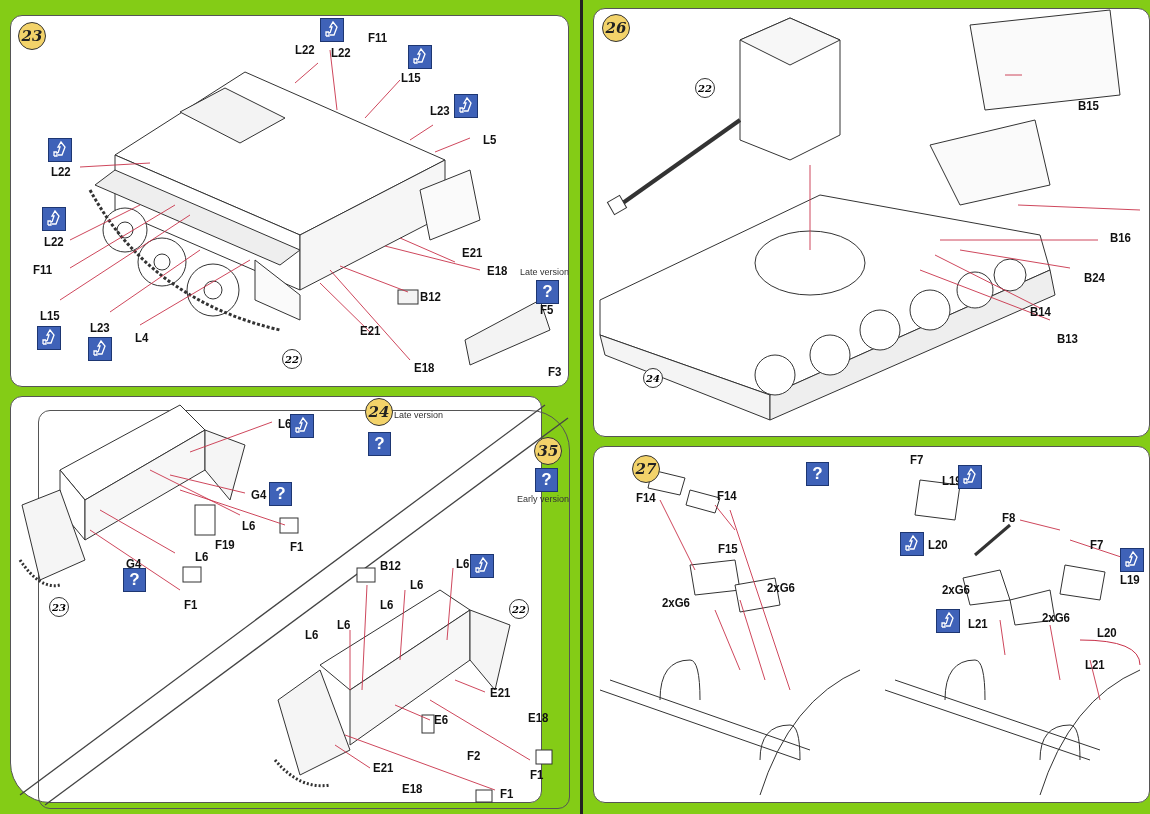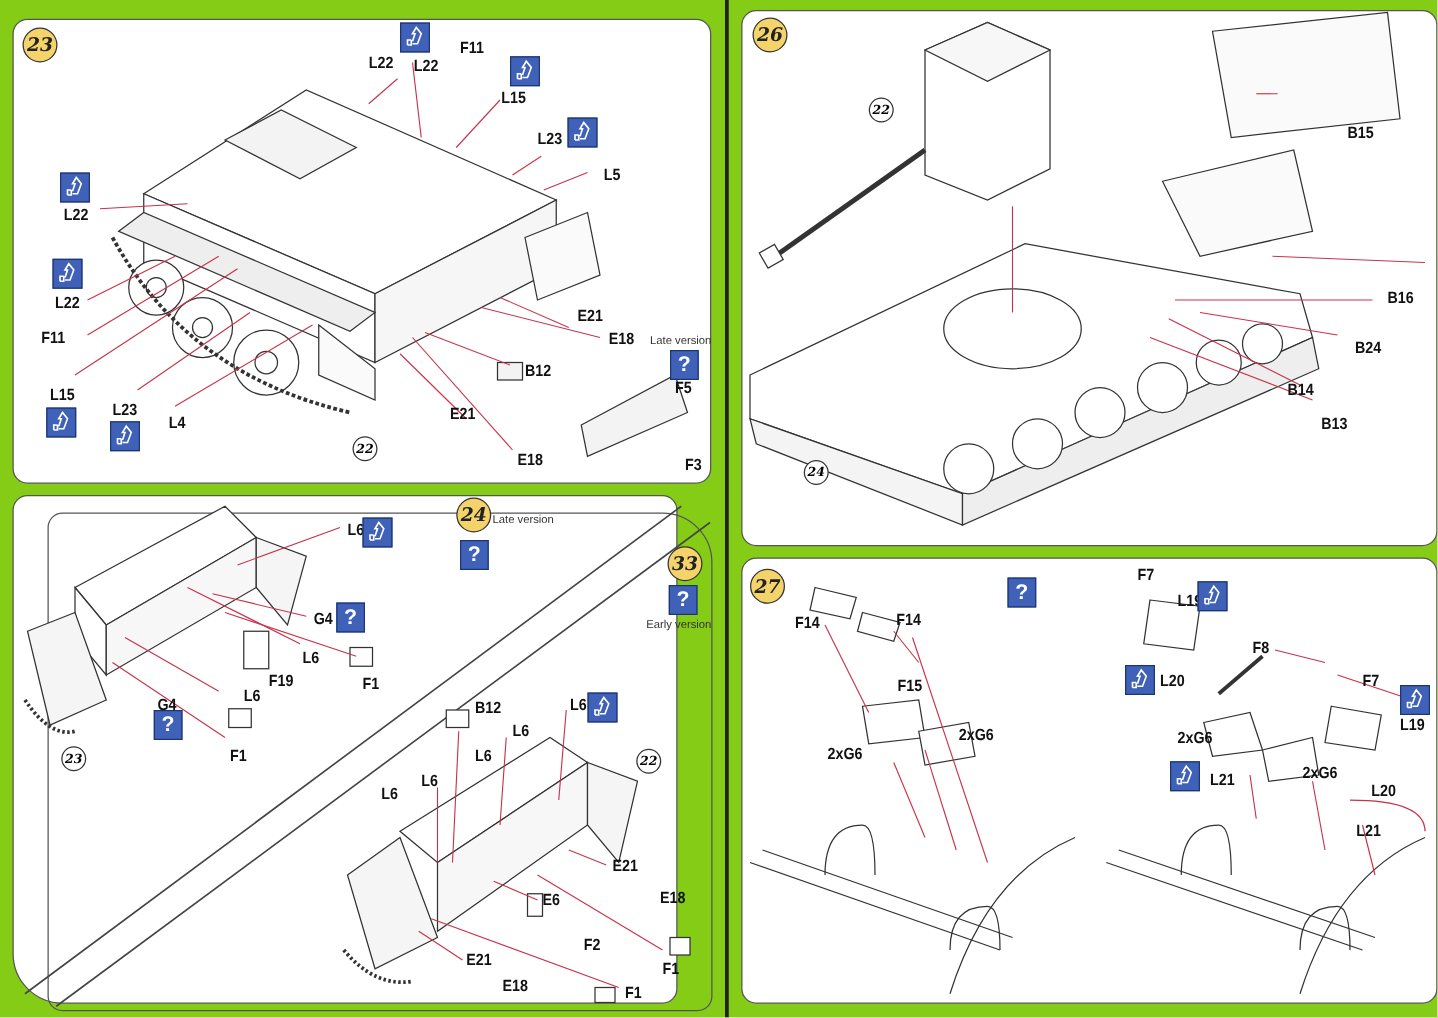--- a/index.html
+++ b/index.html
@@ -255,21 +255,21 @@
       <div class="ref" style="left: 49px; top: 597px;">23</div>
       <div class="note" style="left: 394px; top: 410px;">Late version</div>
       <div class="qicon" style="left: 368px; top: 432px;">?</div>
       <div class="qicon" style="left: 269px; top: 482px;">?</div>
       <div class="qicon" style="left: 123px; top: 568px;">?</div>
       <div class="ficon" style="left: 290px; top: 414px;">
         <svg viewBox="0 0 22 22">
           <path d="M5 17 L5 13 L8 13 M8 13 L8 17 L5 17 M9 16 L13 16 L16 8 L12 3 L9 8 L11 8 L9 14" stroke="#fff" stroke-width="1.3" fill="none"></path>
         </svg>
       </div>
-      <div class="badge" style="left: 534px; top: 437px;">33</div>
+      <div class="badge" style="left: 534px; top: 437px;">35</div>
       <div class="lbl" style="left: 380px; top: 558px;">B12</div>
       <div class="lbl" style="left: 456px; top: 556px;">L6</div>
       <div class="lbl" style="left: 410px; top: 577px;">L6</div>
       <div class="lbl" style="left: 380px; top: 597px;">L6</div>
       <div class="lbl" style="left: 337px; top: 617px;">L6</div>
       <div class="lbl" style="left: 305px; top: 627px;">L6</div>
       <div class="lbl" style="left: 490px; top: 685px;">E21</div>
       <div class="lbl" style="left: 434px; top: 712px;">E6</div>
       <div class="lbl" style="left: 528px; top: 710px;">E18</div>
       <div class="lbl" style="left: 467px; top: 748px;">F2</div>
@@ -286,21 +286,21 @@
         </svg>
       </div>
       <div class="badge" style="left: 602px; top: 14px;">26</div>
       <div class="lbl" style="left: 1078px; top: 98px;">B15</div>
       <div class="lbl" style="left: 1110px; top: 230px;">B16</div>
       <div class="lbl" style="left: 1084px; top: 270px;">B24</div>
       <div class="lbl" style="left: 1030px; top: 304px;">B14</div>
       <div class="lbl" style="left: 1057px; top: 331px;">B13</div>
       <div class="ref" style="left: 695px; top: 78px;">22</div>
       <div class="ref" style="left: 643px; top: 368px;">24</div>
-      <div class="badge" style="left: 600px; top: 455px; font-style: italic;">27</div>
+      <div class="badge" style="left: 632px; top: 455px; font-style: italic;">27</div>
       <div class="lbl" style="left: 636px; top: 490px;">F14</div>
       <div class="lbl" style="left: 717px; top: 488px;">F14</div>
       <div class="lbl" style="left: 718px; top: 541px;">F15</div>
       <div class="lbl" style="left: 767px; top: 580px;">2xG6</div>
       <div class="lbl" style="left: 662px; top: 595px;">2xG6</div>
       <div class="lbl" style="left: 910px; top: 452px;">F7</div>
       <div class="lbl" style="left: 942px; top: 473px;">L19</div>
       <div class="lbl" style="left: 1002px; top: 510px;">F8</div>
       <div class="lbl" style="left: 928px; top: 537px;">L20</div>
       <div class="lbl" style="left: 1090px; top: 537px;">F7</div>

